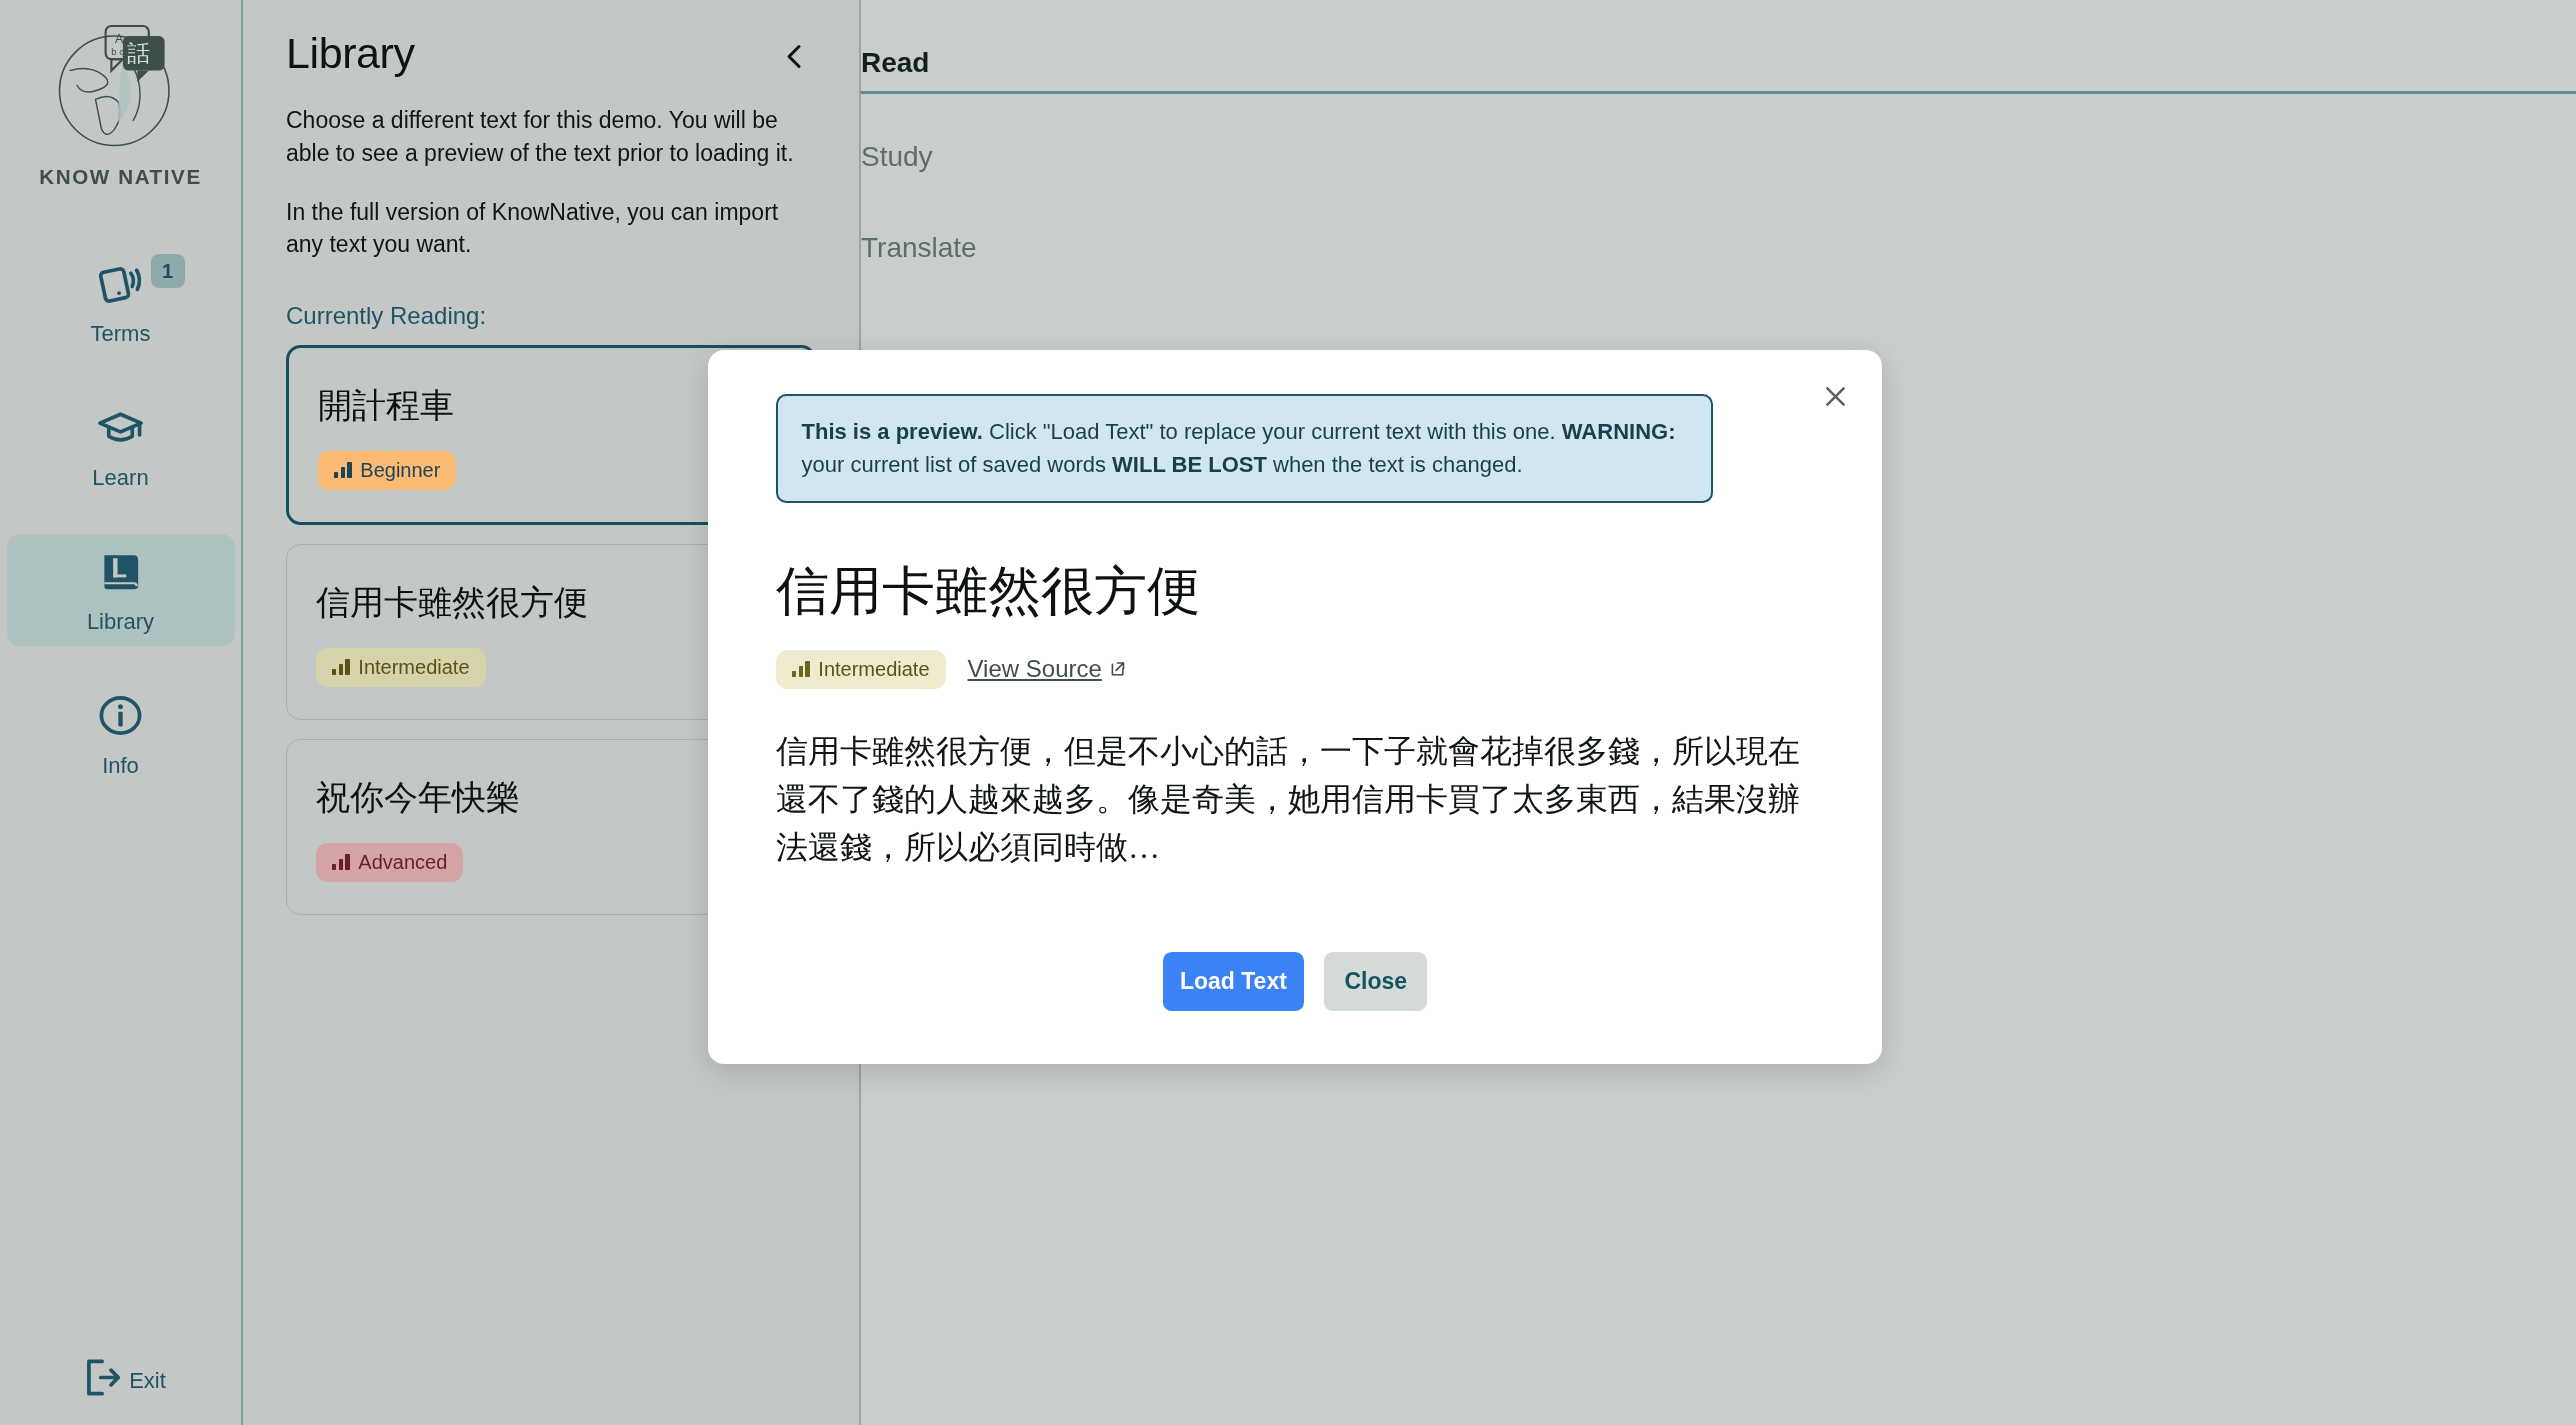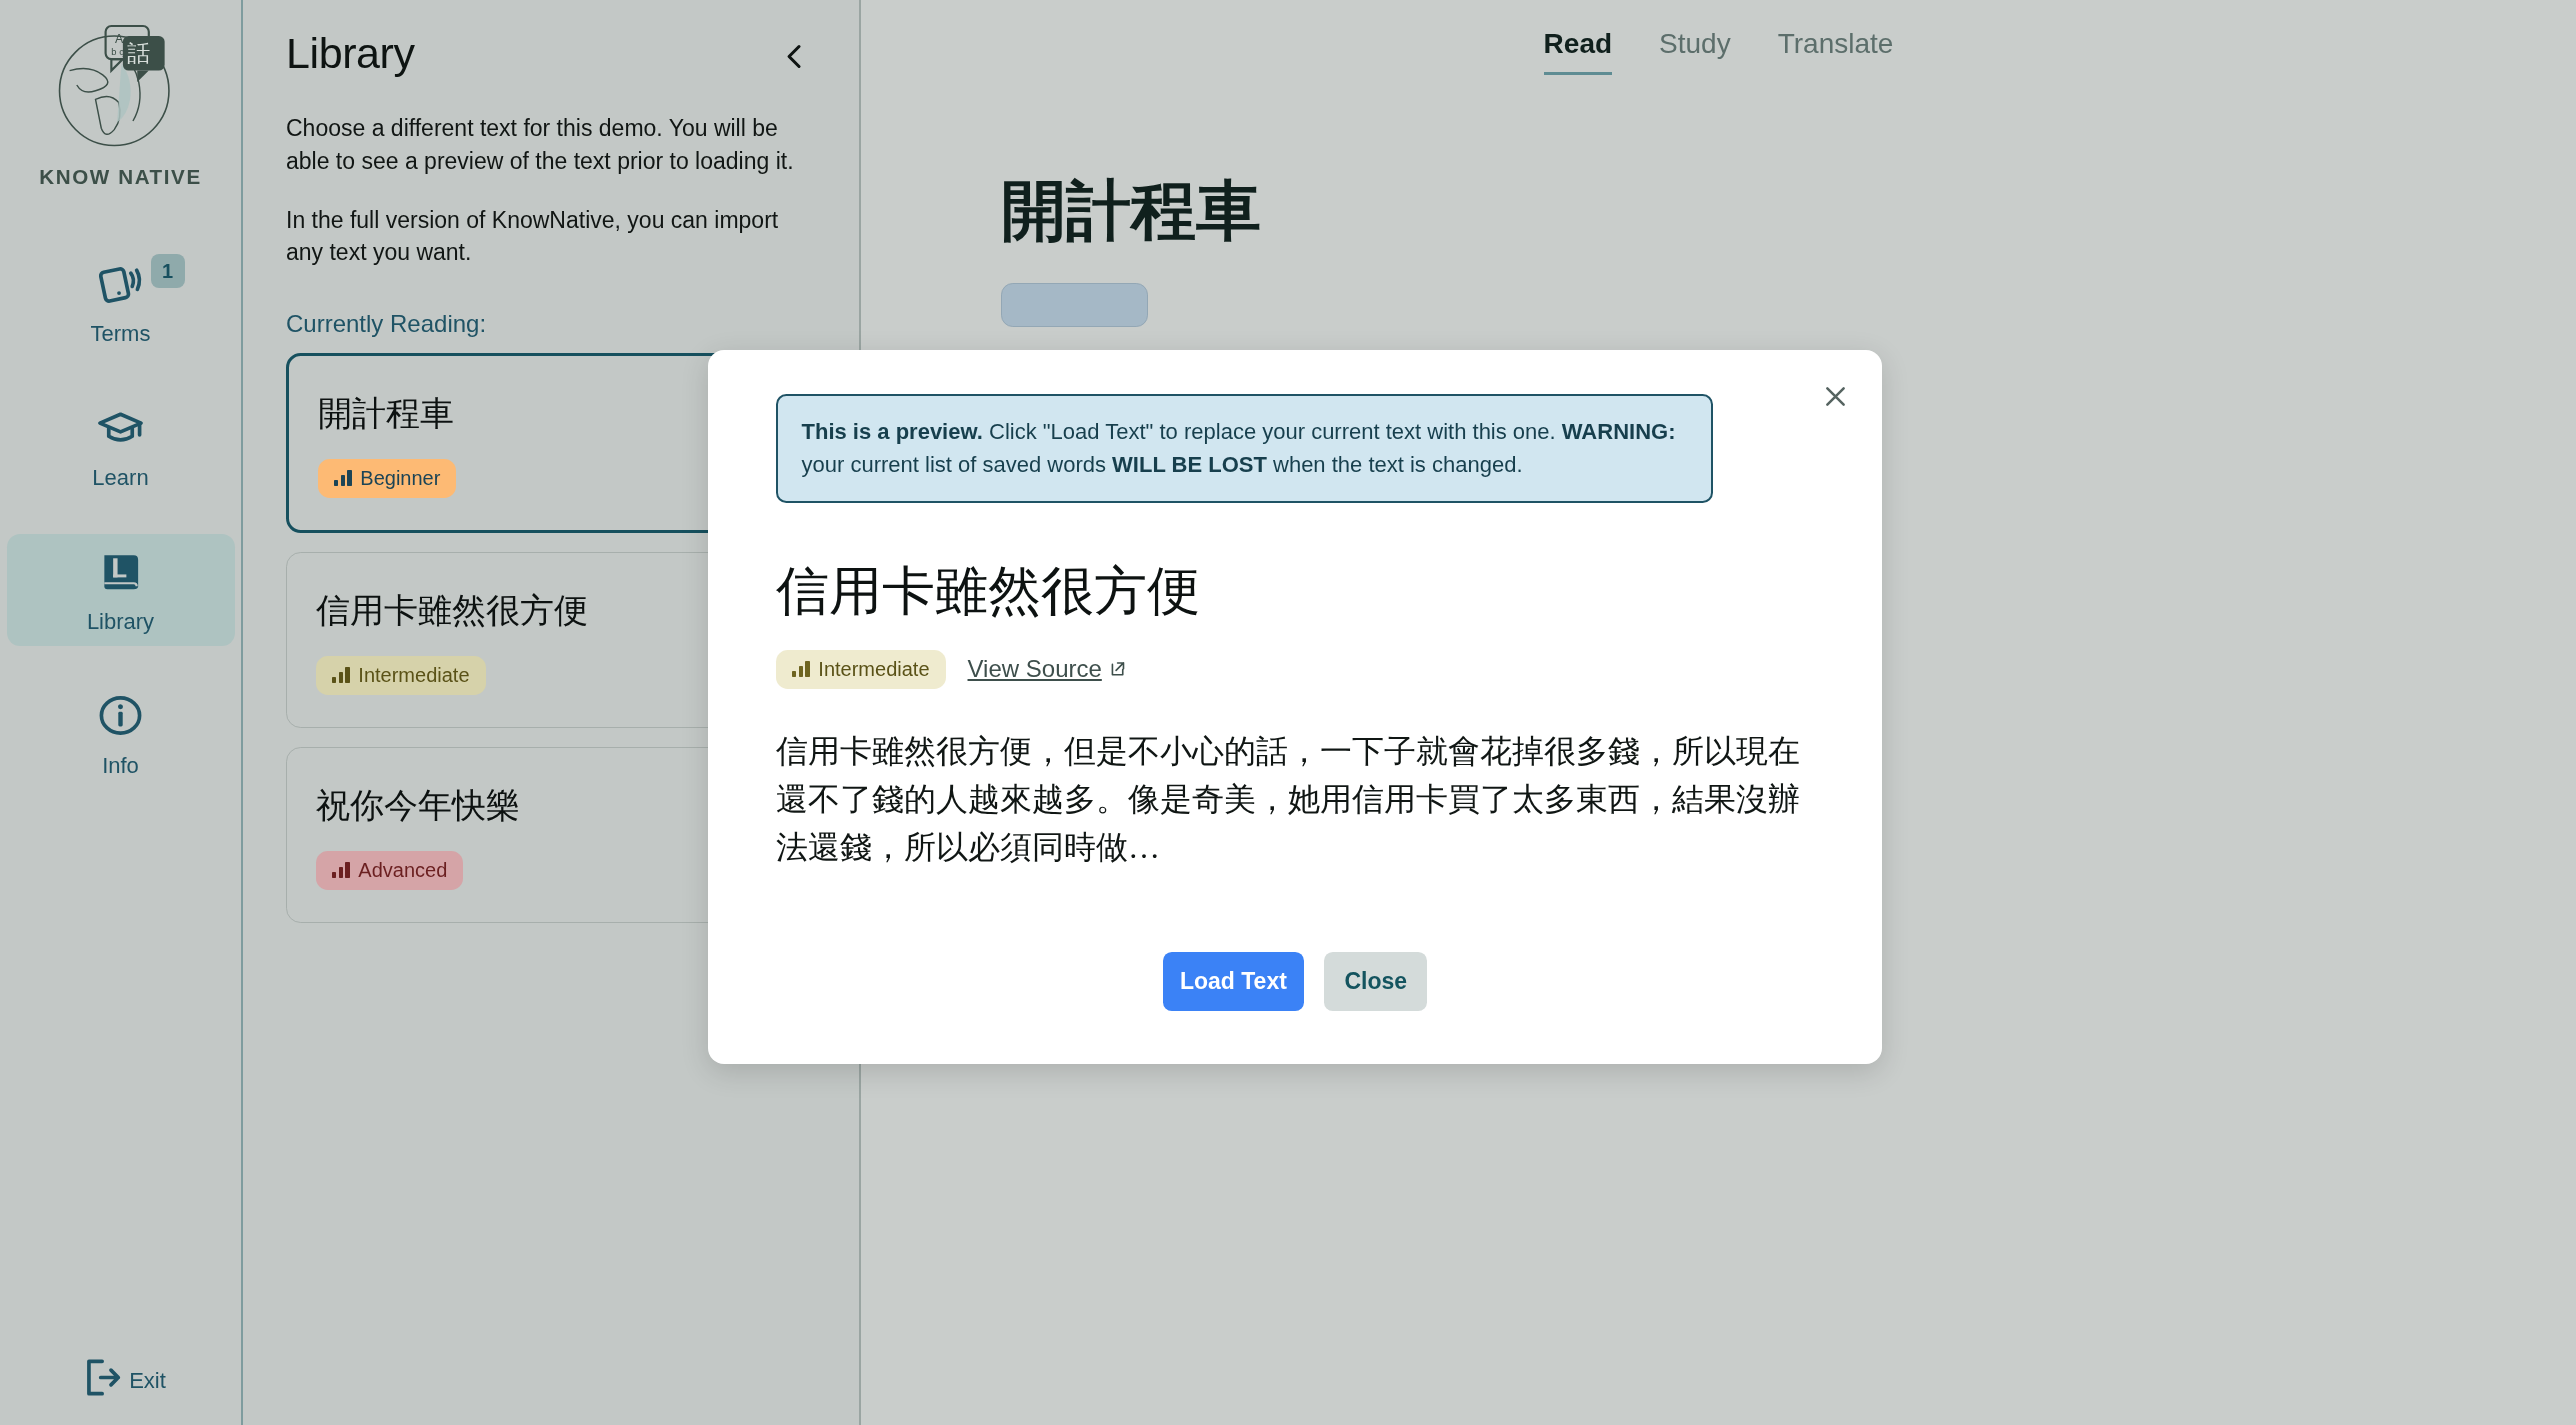--- a/index.html
+++ b/index.html
@@ -55,21 +55,21 @@
     padding: 29px 43px 0 43px;
     position: relative;
   }
   .lib-head { display:flex; align-items:flex-start; justify-content:space-between; }
   .lib-title { font-size: 43px; color: #0E1412; font-weight: 400; letter-spacing: -0.4px; }
   .collapse-btn {
     width: 44px; height: 44px; display:flex; align-items:center; justify-content:center;
     cursor: pointer; margin-top: 5.9px;
   }
   .lib-para {
-    margin-top: 33px; font-size: 23px; line-height: 1.42; color: #111614;
+    margin-top: 25px; font-size: 23px; line-height: 1.42; color: #111614;
     max-width: 537px;
   }
   .lib-para + .lib-para { margin-top: 26.5px; }
   .section-label {
     margin-top: 41px; font-size: 24px; color: #1F5365; font-weight: 400;
   }
   .book-card {
     margin-top: 14.7px; border-radius: 14.7px; background: transparent;
     padding: 35px 29px 32px 29px;
     cursor: pointer;
@@ -85,21 +85,21 @@
   .level-badge .bars i { display:block; width: 4.4px; border-radius: 0.7px; }
   .lvl-beginner { background: #fdba74; color: #1B4456; }
   .lvl-beginner .bars i { background: #1B4456; }
   .lvl-intermediate { background: #D6D2AA; color: #5A5217; }
   .lvl-intermediate .bars i { background: #5A5217; }
   .lvl-advanced { background: #D5A4A7; color: #6B1F20; }
   .lvl-advanced .bars i { background: #6B1F20; }
 
   
   .reader { flex: 1; height: 1426px; background: #C9CDCB; position: relative; }
-  .tabs { display:flex; gap: 47px; justify-content:center; padding-top: 28px; }
+  .tabs { display:flex; gap: 47px; justify-content:center; padding-top: 47px; flex-direction: column; }
   .tab { font-size: 28px; color: #5C6E6B; padding-bottom: 11.8px; cursor: pointer; }
   .tab.active { color: #10201D; font-weight: 700; border-bottom: 3.7px solid #5E8C93; }
   .article { padding: 92px 0 0 140px; }
   .article-title {
     font-size: 65px; font-family: "Liberation Serif", serif; color: #10201D; font-weight: 700;
   }
   .article-badge-peek {
     margin-top: 28px; width: 147px; height: 44px; border-radius: 11.8px;
     background: #A5B8C6; border: 0.7px solid #93A7B5;
   }

